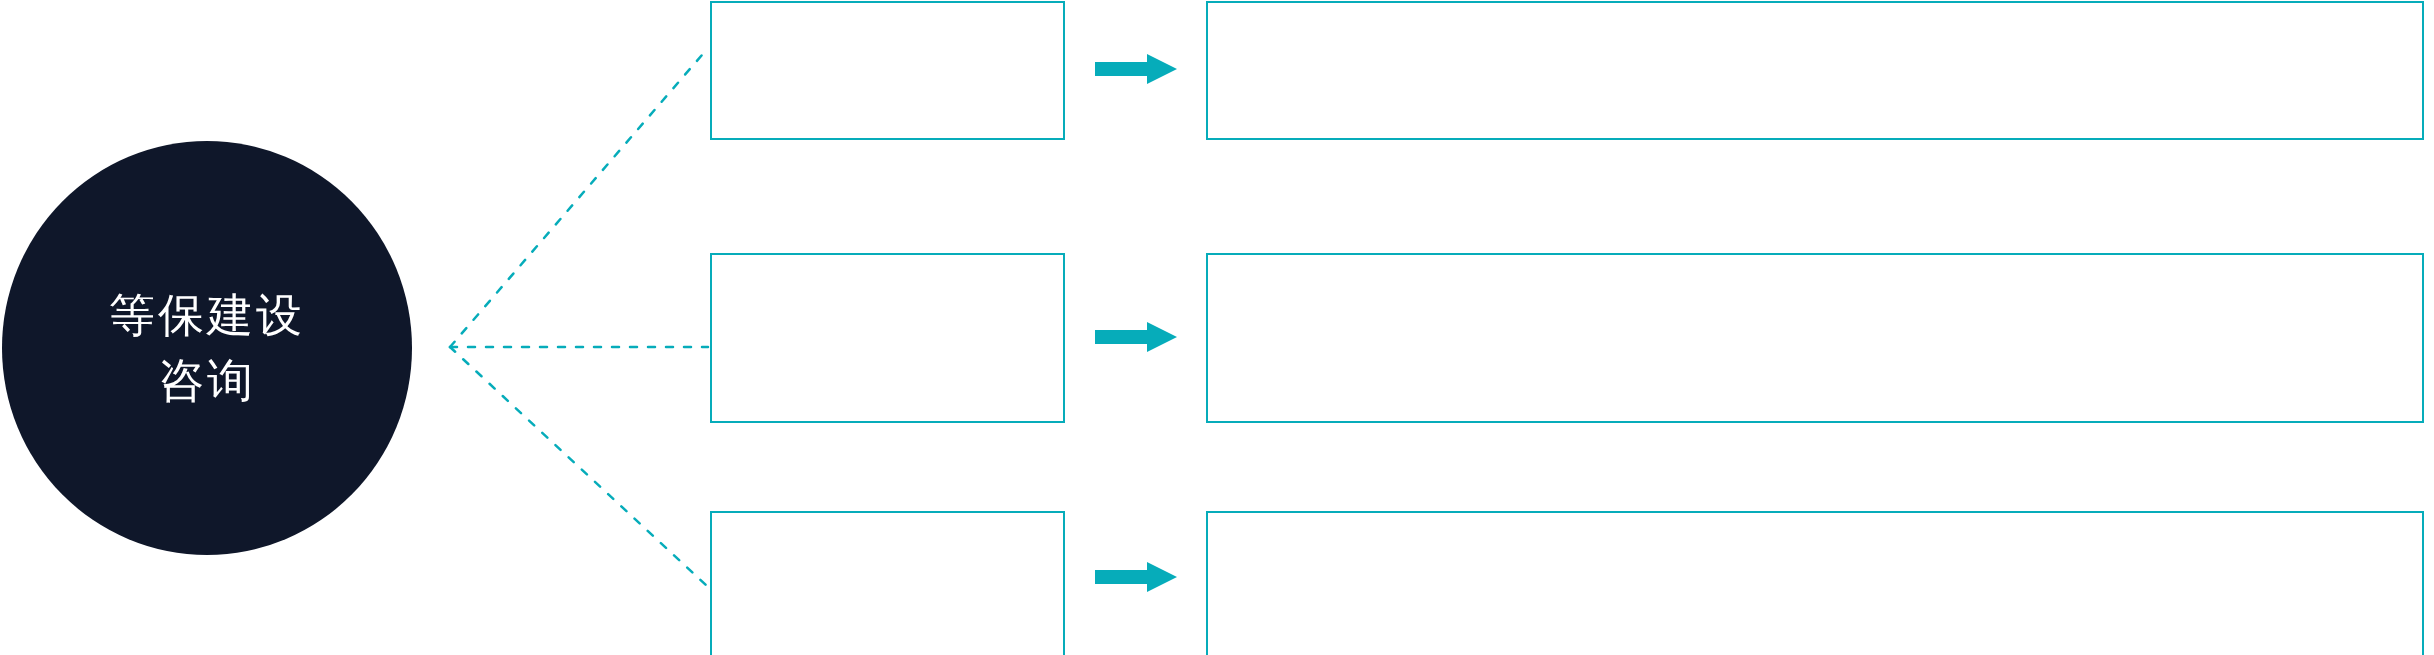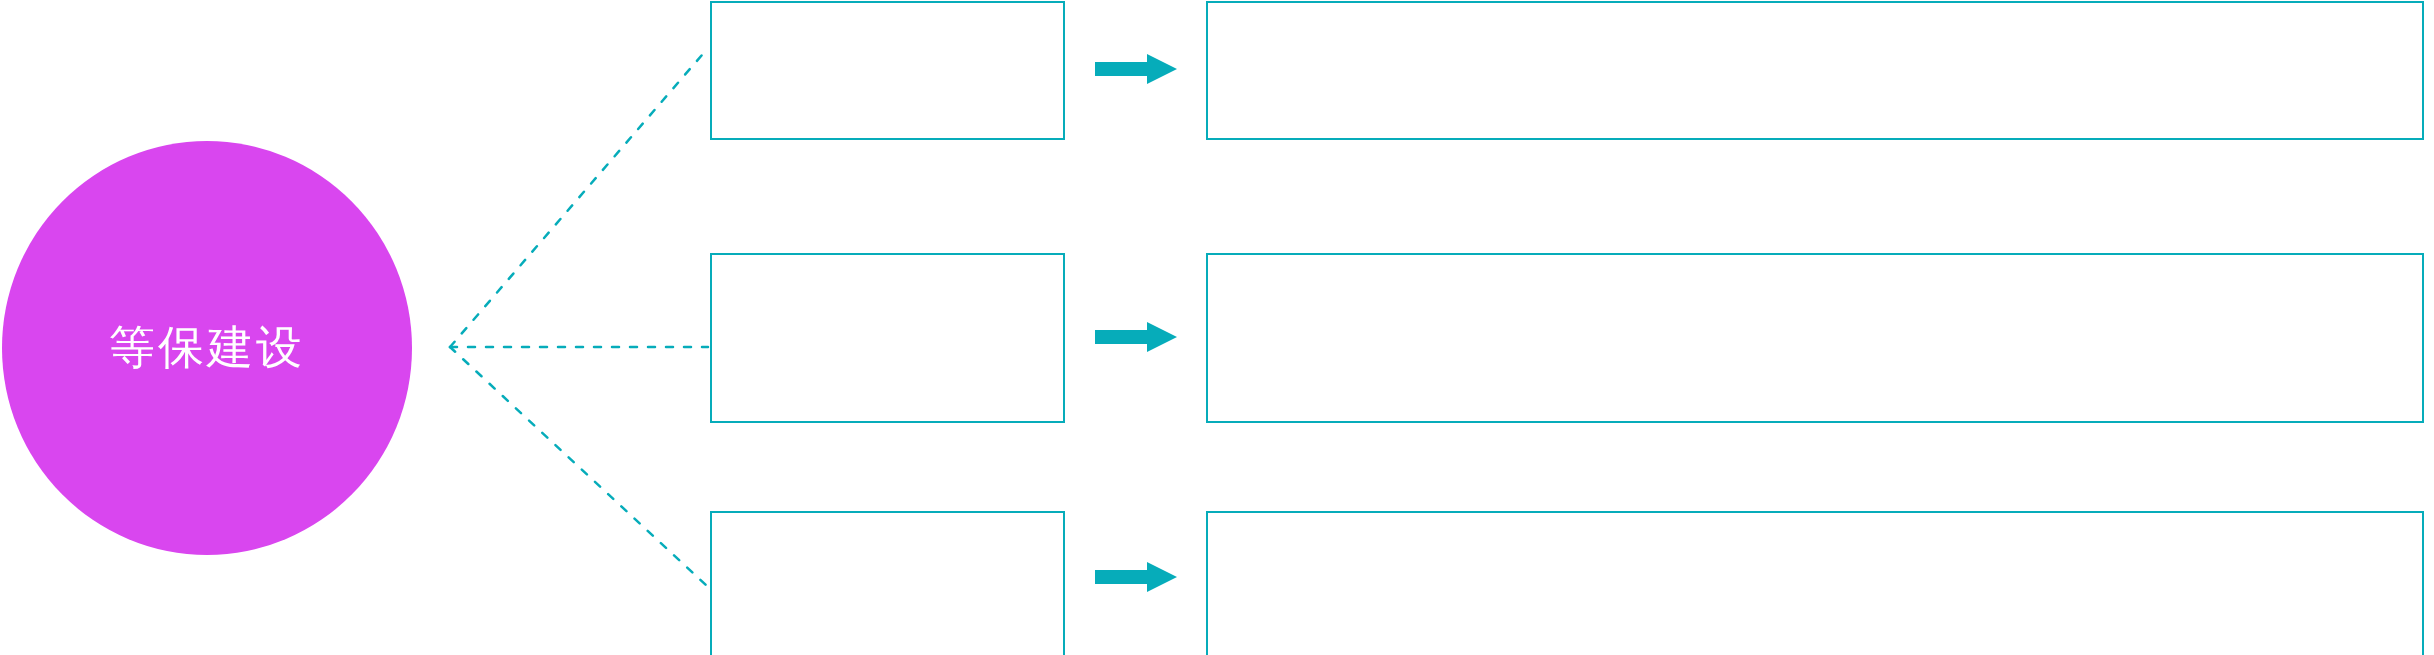--- a/index.html
+++ b/index.html
@@ -19,21 +19,21 @@
   }
 
   
   .hub {
     position: absolute;
     left: 2px;
     top: 141px;
     width: 410px;
     height: 414px;
     border-radius: 50%;
-    background: #d946ef;
+    background: #0f172a;
     display: flex;
     flex-direction: column;
     align-items: center;
     justify-content: center;
     box-sizing: border-box;
   }
   .hub-line {
     color: #ffffff;
     font-size: 46px;
     line-height: 1.42;
@@ -89,20 +89,21 @@
 
     <line x1="450" y1="347" x2="708" y2="48" stroke="#06acba" stroke-width="2.5" stroke-dasharray="7 11" stroke-linecap="round"></line>
 
     <line x1="450" y1="347" x2="708" y2="347" stroke="#06acba" stroke-width="2.5" stroke-dasharray="7 11" stroke-linecap="round"></line>
 
     <line x1="450" y1="347" x2="708" y2="587" stroke="#06acba" stroke-width="2.5" stroke-dasharray="7 11" stroke-linecap="round"></line>
   </svg>
 
   <div class="hub">
     <div class="hub-line">等保建设</div>
+    <div class="hub-line">咨询</div>
   </div>
 
   <div class="box box-small" style="top:1px;height:139px;">
     <span class="box-label"></span>
   </div>
   <svg class="arrow" style="top:54px;" viewBox="0 0 82 30" aria-hidden="true">
     <polygon points="0,8 52,8 52,0 82,15 52,30 52,22 0,22" fill="#06acba"></polygon>
   </svg>
   <div class="box box-large" style="top:1px;height:139px;">
     <span class="box-label"></span>

